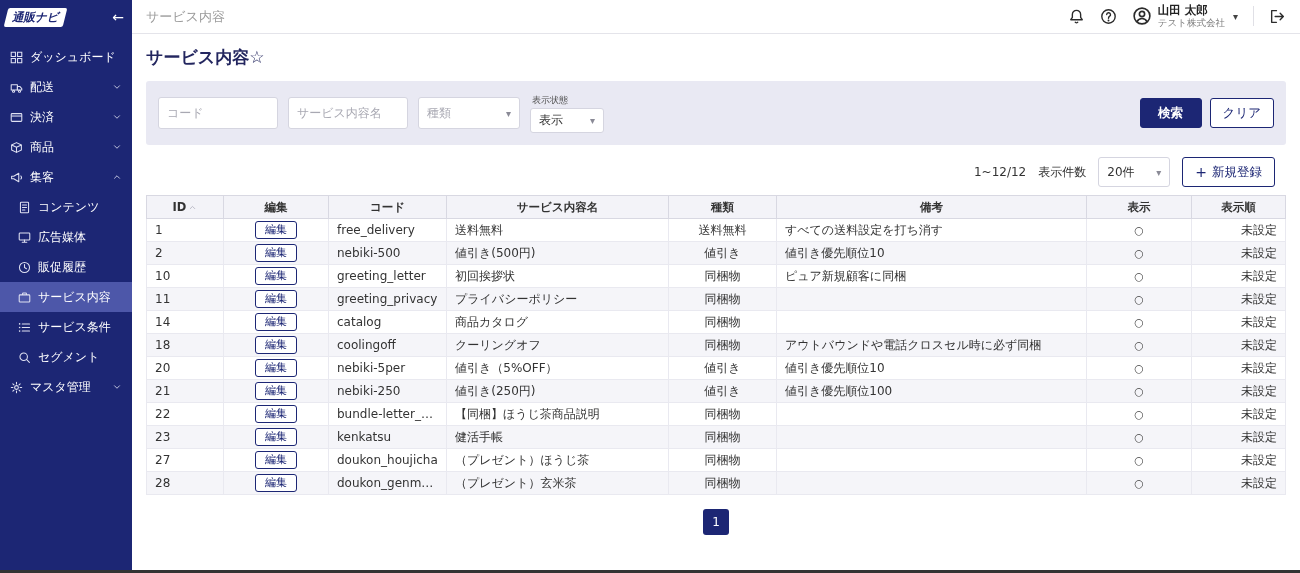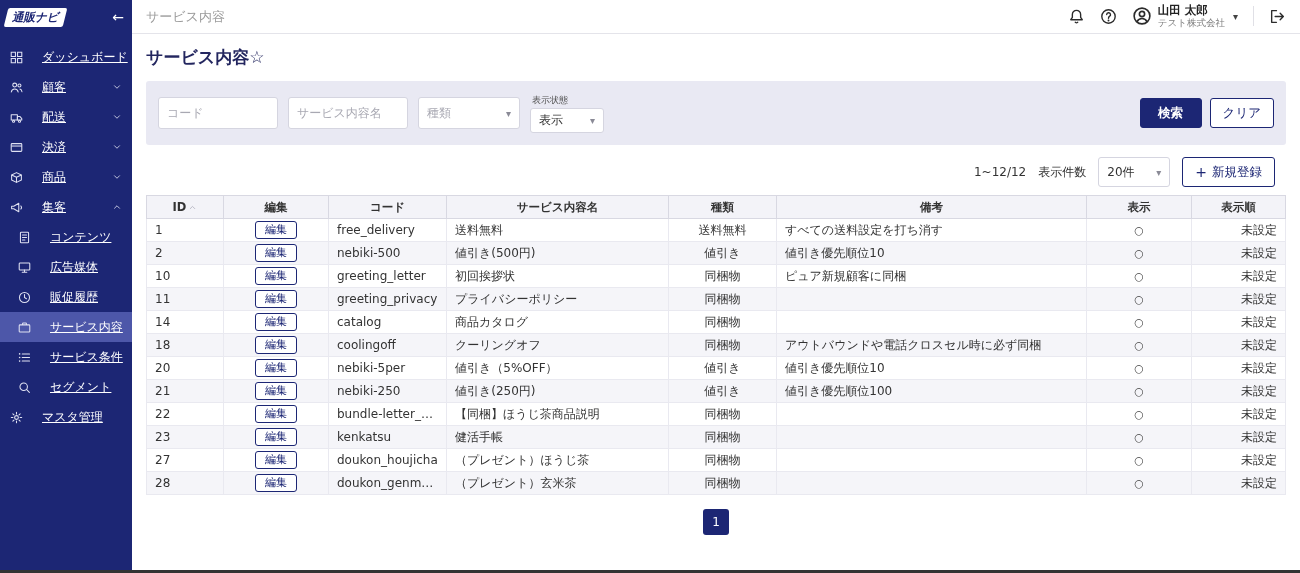--- a/index.html
+++ b/index.html
@@ -6,21 +6,21 @@
   html,body { width:1300px; height:573px; font-family:"DejaVu Sans","Liberation Sans",sans-serif; background:#fff; }
   .app { position:relative; display:flex; width:1300px; height:573px; overflow:hidden; }
 
   
   .sidebar { width:132px; flex:0 0 132px; background:#1c2674; color:#fff; display:flex; flex-direction:column; }
   .sidebar-header { height:34px; display:flex; align-items:center; justify-content:space-between; padding:0 8px 0 6px; }
   .logo { background:#fff; transform:skewX(-14deg); border-radius:2px; padding:1px 6px; cursor:pointer; }
   .logo span { display:block; transform:skewX(14deg); color:#1c2674; font-weight:bold; font-style:italic; font-size:11.5px; line-height:17px; white-space:nowrap; }
   .collapse { color:#fff; font-size:14px; cursor:pointer; line-height:1; }
   .nav { padding-top:8px; }
-  .nav-item { height:30px; display:flex; align-items:center; gap:19px; padding:0 10px; font-size:12px; cursor:pointer; white-space:nowrap;text-decoration:underline; }
+  .nav-item { height:30px; display:flex; align-items:center; gap:7px; padding:0 10px; font-size:12px; cursor:pointer; white-space:nowrap; }
   .nav-item.sub { padding-left:18px; }
   .nav-item.active { background:#4d57a9; }
   .nicon { width:13px; height:13px; flex:0 0 13px; color:#dfe1f2; }
   .nlabel { letter-spacing:0; }
   .chev { width:10px; height:10px; margin-left:auto; opacity:.9; color:#cfd2e8; }
   .chev.up { transform:rotate(180deg); }
 
   
   .main { flex:1; display:flex; flex-direction:column; min-width:0; background:#fff; }
   .topbar { height:34px; border-bottom:1px solid #e4e4ea; display:flex; align-items:center; padding:0 14px; flex:0 0 34px; }
@@ -217,29 +217,20 @@
           <span>通販ナビ</span>
         </div>
       <span class="collapse">←</span>
     </div>
     <nav class="nav" id="sidebar-nav">
         <div class="nav-item">
           <svg class="nicon">
             <use href="#i-grid"></use>
           </svg>
           <span class="nlabel">ダッシュボード</span>
-        </div>
-        <div class="nav-item">
-          <svg class="nicon">
-            <use href="#i-users"></use>
-          </svg>
-          <span class="nlabel">顧客</span>
-          <svg class="chev down">
-            <use href="#i-chevron"></use>
-          </svg>
         </div>
         <div class="nav-item">
           <svg class="nicon">
             <use href="#i-truck"></use>
           </svg>
           <span class="nlabel">配送</span>
           <svg class="chev down">
             <use href="#i-chevron"></use>
           </svg>
         </div>

